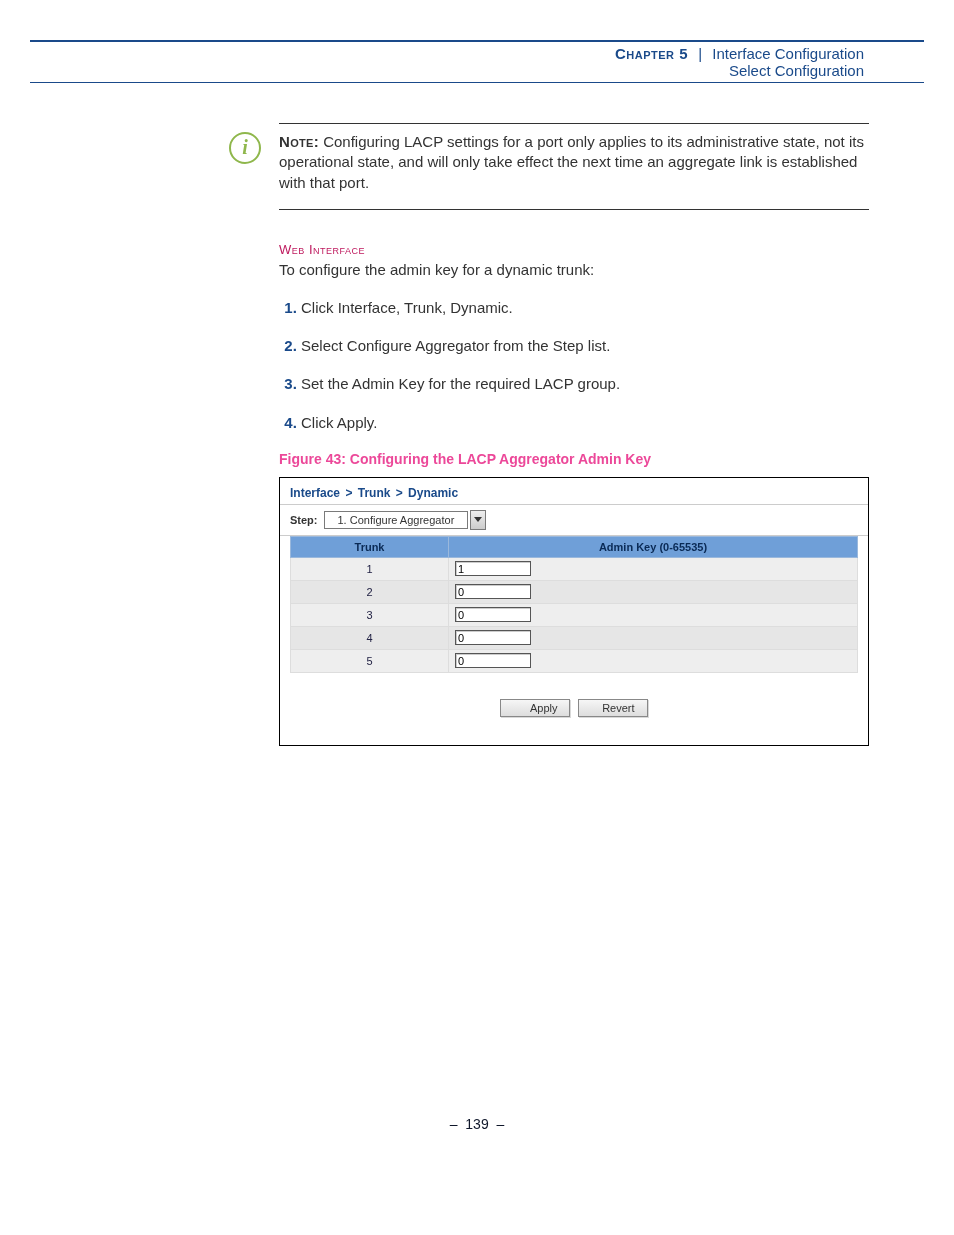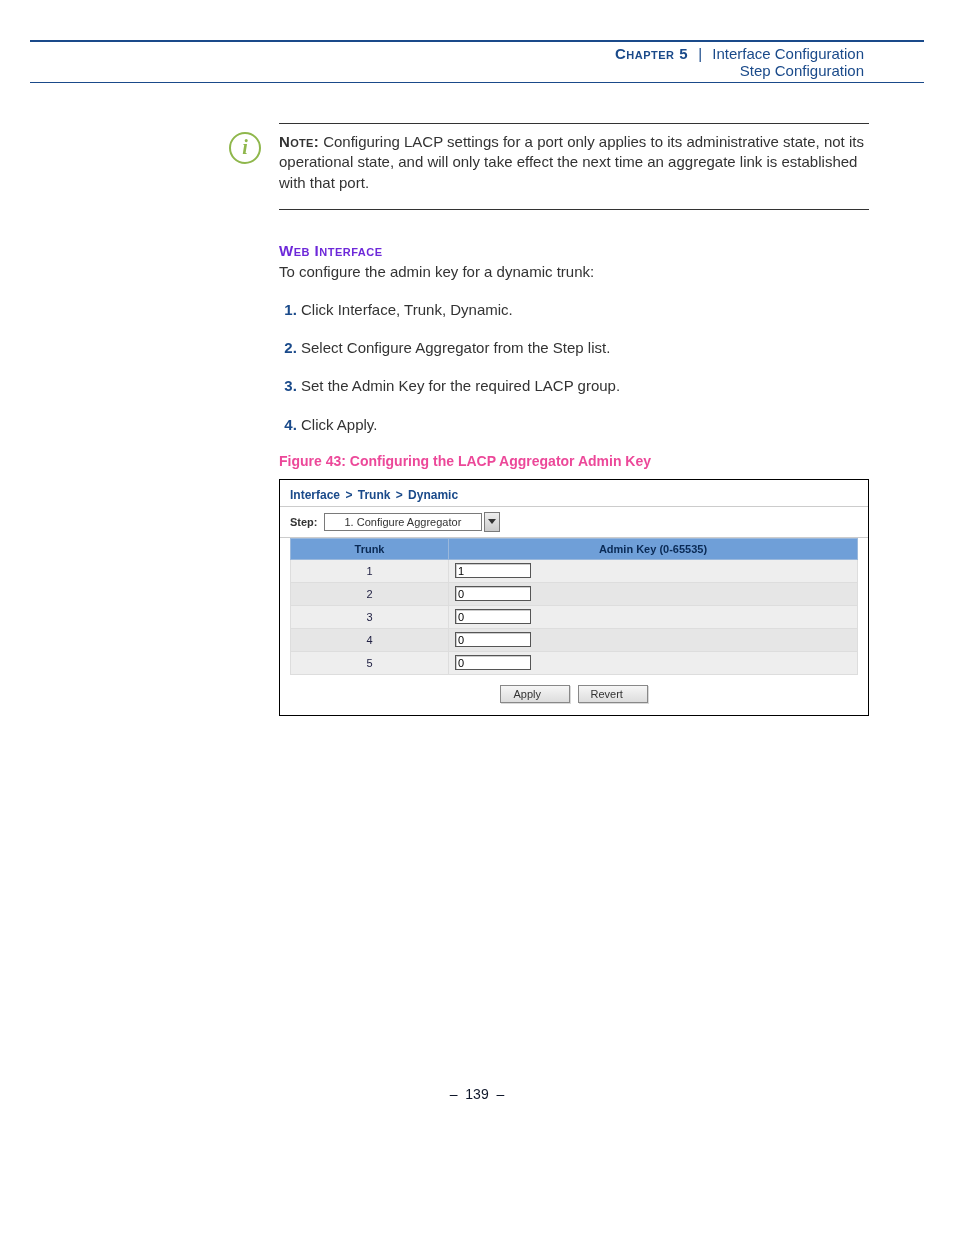--- a/index.html
+++ b/index.html
@@ -58,26 +58,26 @@
     text-align: center;
     line-height: 26px;
   }
   .note-label {
     font-weight: bold;
     font-variant: small-caps;
     letter-spacing: 0.3px;
   }
   .note-para { margin: 0 0 8px 0; }
   .section-heading {
-    color: #6d28d9;
-    font-weight: bold;
+    color: #be185d;
+    font-weight: normal;
     font-variant: small-caps;
     letter-spacing: 0.5px;
     margin-top: 32px;
-    font-size: 15px;
+    font-size: 13px;
   }
   .intro-line { margin: 2px 0 18px 0; line-height:1.4;}
   ol.steps {
     margin: 0;
     padding-left: 22px;
   }
   ol.steps li {
     margin-bottom: 18px;
     line-height: 1.35;
   }
@@ -114,21 +114,21 @@
     gap: 6px;
   }
   .step-label { font-weight: bold; }
   .step-select {
     display: inline-flex;
     align-items: center;
   }
   .step-select-text {
     border: 1px solid #7a7a7a;
     background: #fff;
-    padding: 1px 20px;
+    padding: 1px 13px;
     min-width: 108px;
     font-size: 11px;
     height: 14px;
     line-height: 14px;
   }
   .step-select-btn {
     border: 1px solid #7a7a7a;
     background: linear-gradient(#eee,#ccc);
     width: 14px;
     height: 18px;
@@ -184,42 +184,42 @@
   .btn-row {
     text-align: center;
     padding: 10px 0 12px 0;
   }
   .btn {
     display: inline-block;
     border: 1px solid #888;
     background: linear-gradient(#f6f6f6,#ddd);
     padding: 2px 12px;
     font-size: 11px;
-    margin: 0 2px;
+    margin: 16px 2px;
     min-width: 44px;
-    text-align: left;
+    text-align: right;
     box-shadow: 1px 1px 0 rgba(0,0,0,0.15);
   }
   .footer {
     text-align: center;
     margin-top: 370px;
     padding-bottom: 30px;
     color: #0f172a;
     font-size: 14px;
   }
 </style>
 </head>
 <body>
 
 <div class="header-line"></div>
 <div class="header">
   <span class="header-chapter">Chapter 5</span>
   <span class="header-pipe">|</span>
   <span>Interface Configuration</span><br>
-  <span>Step Configuration</span>
+  <span>Select Configuration</span>
 </div>
 <div class="header-bottom-line"></div>
 
 <div class="content">
 
   <div class="note-block">
     <div class="info-icon">i</div>
     <p class="note-para">
       <span class="note-label">Note:</span>
       <span>Configuring LACP settings for a port only applies to its administrative state, not its operational state, and will only take effect the next time an aggregate link is established with that port.</span>

